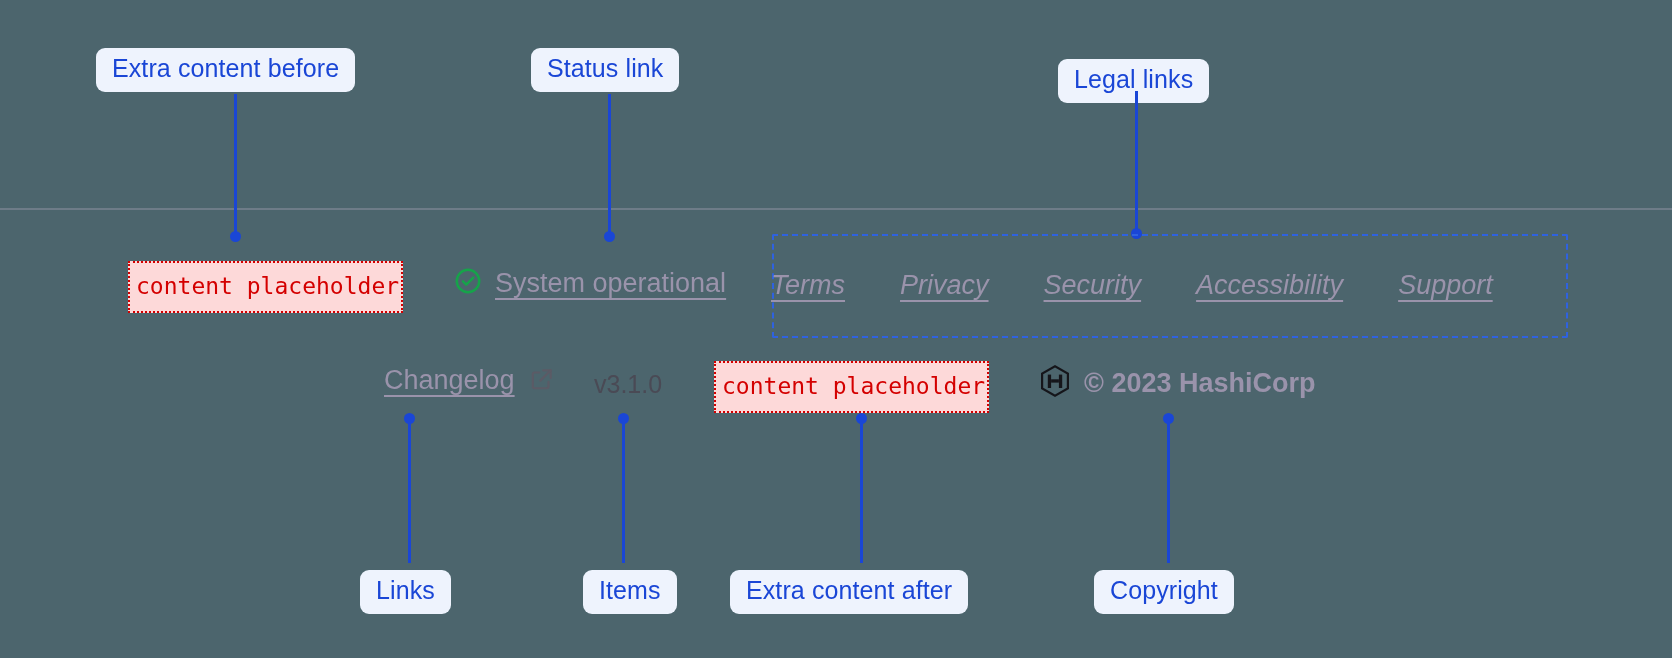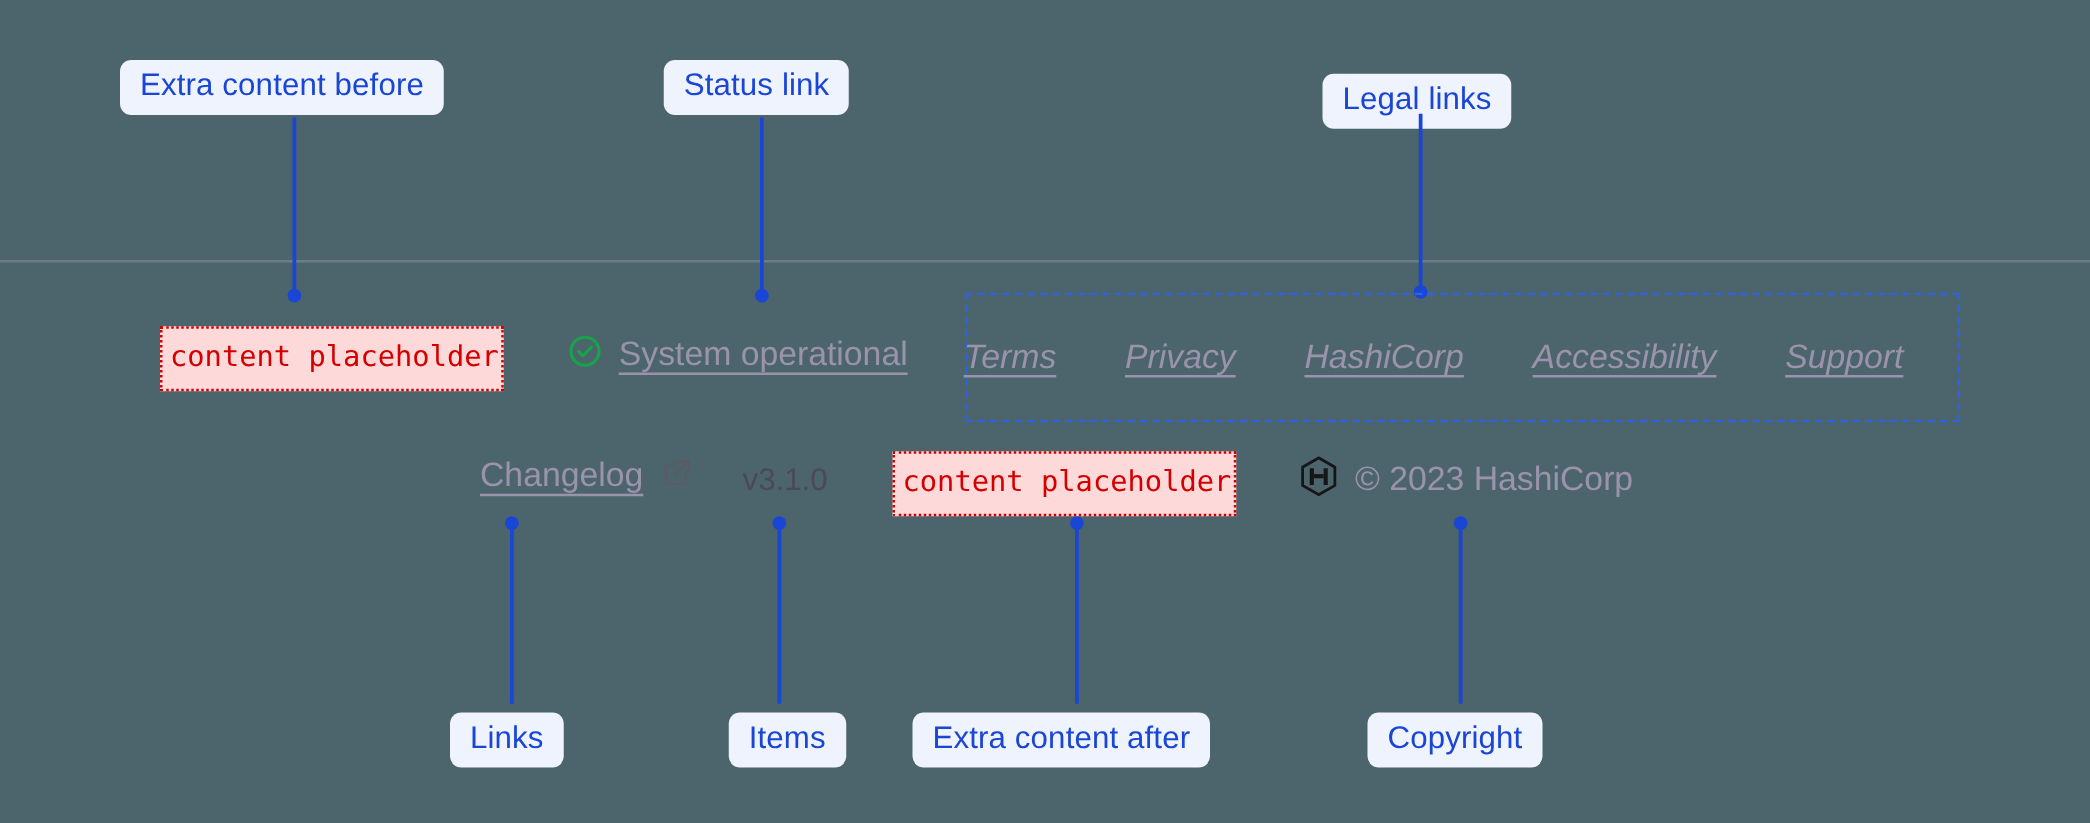--- a/index.html
+++ b/index.html
@@ -110,20 +110,21 @@
     text-decoration-thickness: 2px;
     white-space: nowrap;
     cursor: pointer;
   }
 
   .copyright-row {
     position: absolute;
     display: flex;
     align-items: center;
     gap: 14px;
+    font-weight: bold;
   }
 
   .changelog-row {
     position: absolute;
     display: flex;
     align-items: center;
     gap: 14px;
   }
   .changelog-row .cl-label {
     color: #9a93ab;
@@ -165,21 +166,21 @@
       </svg>
     </span>
     <span style="color:#9a93ab; font-size:27px; text-decoration:underline; text-underline-offset:6px; text-decoration-thickness:2px;">System operational</span>
   </div>
 
   <div class="dashbox" style="left:772px; top:234px; width:796px; height:104px;"></div>
 
   <div class="legal-links" style="left:771px; top:270px;font-style:italic;">
     <a style="margin-right:55px;">Terms</a>
     <a style="margin-right:55px;">Privacy</a>
-    <a style="margin-right:55px;">HashiCorp</a>
+    <a style="margin-right:55px;">Security</a>
     <a style="margin-right:55px;">Accessibility</a>
     <a>Support</a>
   </div>
 
   <div class="changelog-row" style="left:364px; top:365px;">
     <span class="cl-label">Changelog</span>
     <span class="icon-extlink">
       <svg width="26" height="26" viewBox="0 0 24 24" fill="none" stroke="#5b5b66" stroke-width="2" stroke-linecap="round" stroke-linejoin="round">
         <path d="M13 4h7v7"></path>
         <path d="M20 4l-9.5 9.5"></path>

